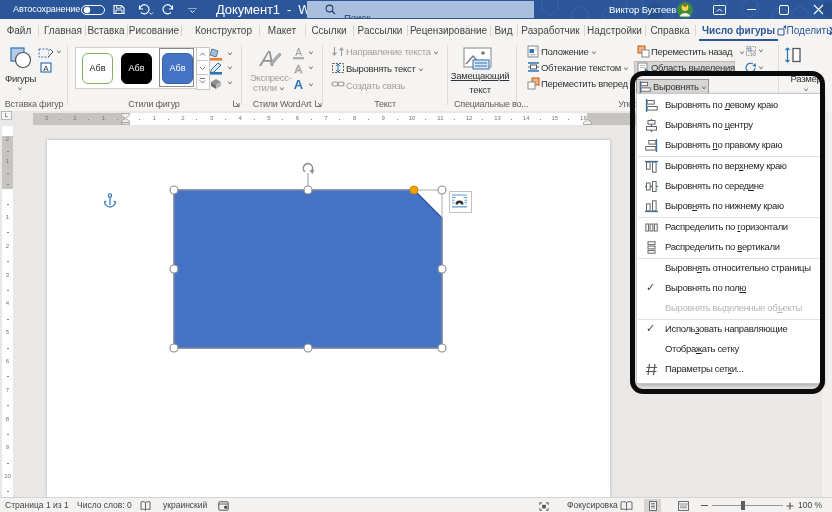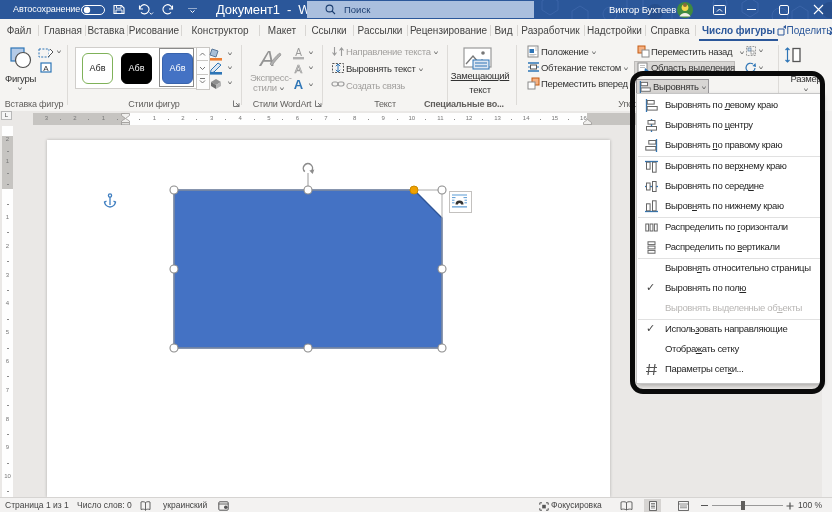--- a/index.html
+++ b/index.html
@@ -1,21 +1,21 @@
 <!DOCTYPE html>
 <html><head><meta charset="utf-8">
 <style>
 html,body{margin:0;padding:0;}
 body{width:832px;height:512px;overflow:hidden;font-family:"Liberation Sans",sans-serif;position:relative;background:#eae8e6;}
 .abs{position:absolute;}
 
 #titlebar{position:absolute;left:0;top:0;width:832px;height:19px;background:#2b579a;color:#fff;font-size:9px;letter-spacing:-0.1px;}
 #titlebar .t{position:absolute;top:0;height:19px;line-height:19px;white-space:nowrap;}
 #searchbox{position:absolute;left:307px;top:1px;width:227px;height:17px;background:#aabfde;color:#15386b;}
-#searchbox .txt{position:absolute;left:37px;top:0;line-height:17px;font-size:9.5px;color:#1c3e70;}
+#searchbox .txt{position:absolute;left:37px;top:8px;line-height:17px;font-size:9.5px;color:#1c3e70;}
 
 #tabs{position:absolute;left:0;top:19px;width:832px;height:22px;background:#f5f4f2;font-size:10px;color:#444;}
 #tabs .tab{position:absolute;top:0;height:22px;line-height:23px;text-align:center;white-space:nowrap;}
 #tabs .sep{position:absolute;top:6px;height:11px;width:1px;background:#d8d6d3;}
 #tabs .active{color:#2b579a;font-weight:bold;}
 #tabs .active:after{content:"";position:absolute;left:2px;right:2px;bottom:0px;height:2.5px;background:#2b579a;}
 
 #ribbon{position:absolute;left:0;top:41px;width:832px;height:70px;background:#f5f4f2;border-bottom:1px solid #d2cfcc;font-size:9.5px;color:#333;}
 .gsep{position:absolute;top:4px;height:60px;width:1px;background:#dddbd8;}
 .glabel{position:absolute;top:57px;height:13px;line-height:13px;font-size:9px;letter-spacing:-0.2px;color:#605e5c;text-align:center;white-space:nowrap;}
@@ -116,21 +116,21 @@
       <line x1="7" y1="7" x2="10" y2="10" stroke="#1c3e70" stroke-width="1.1"></line>
     </svg>
   <div class="txt">Поиск</div>
 </div>
 
 <div id="tabs">
   <div class="tab" style="left:2px;width:34px;">Файл</div>
   <div class="tab" style="left:41px;width:44px;">Главная</div>
   <div class="tab" style="left:85px;width:42px;">Вставка</div>
   <div class="tab" style="left:127px;width:54px;">Рисование</div>
-  <div class="tab" style="left:181px;width:78px;">Конструктор</div>
+  <div class="tab" style="left:174px;width:78px;text-align:right;">Конструктор</div>
   <div class="tab" style="left:259px;width:46px;">Макет</div>
   <div class="tab" style="left:305px;width:48px;">Ссылки</div>
   <div class="tab" style="left:353px;width:54px;">Рассылки</div>
   <div class="tab" style="left:407px;width:83px;">Рецензирование</div>
   <div class="tab" style="left:490px;width:27px;">Вид</div>
   <div class="tab" style="left:517px;width:67px;">Разработчик</div>
   <div class="tab" style="left:584px;width:61px;">Надстройки</div>
   <div class="tab" style="left:645px;width:50px;">Справка</div>
   <div class="tab active" style="left:697px;width:83px;">Число фигуры</div>
   <div class="sep" style="left:38px;"></div>
@@ -158,21 +158,21 @@
   <div class="gsep" style="left:67px;"></div>
   <div class="gsep" style="left:241px;"></div>
   <div class="gsep" style="left:322px;"></div>
   <div class="gsep" style="left:447px;"></div>
   <div class="gsep" style="left:516px;"></div>
   <div class="gsep" style="left:778px;"></div>
   <div class="glabel" style="left:3px;width:62px;">Вставка фигур</div>
   <div class="glabel" style="left:110px;width:88px;">Стили фигур</div>
   <div class="glabel" style="left:246px;width:72px;">Стили WordArt</div>
   <div class="glabel" style="left:352px;width:66px;">Текст</div>
-  <div class="glabel" style="left:424px;width:64px;font-weight:bold;">Специальные во...</div>
+  <div class="glabel" style="left:454px;width:64px;">Специальные во...</div>
   <div class="glabel" style="left:618px;width:20px;">Упор</div>
 
   <svg class="abs" style="left:10px;top:6px;" width="22" height="22" viewBox="0 0 22 22">
       <rect x="1" y="1" width="13" height="13" fill="#b4cbe8" stroke="#2e75b6" stroke-width="1.2"></rect>
       <circle cx="13" cy="13" r="7.5" fill="#fff" stroke="#505050" stroke-width="1.2"></circle>
     </svg>
   <div class="rrow" style="left:5px;top:31px;">Фигуры</div>
   <div class="abs chev" style="left:17px;top:43px;">∨</div>
   <svg class="abs" style="left:38px;top:7px;" width="16" height="10" viewBox="0 0 16 10">
       <rect x="1" y="1" width="10" height="8" fill="none" stroke="#2e75b6" stroke-width="1" stroke-dasharray="2 1.4"></rect>
@@ -475,21 +475,21 @@
     </svg>
   <svg class="abs" style="left:218px;top:3px;" width="11" height="10" viewBox="0 0 11 10">
       <rect x="0.8" y="0.8" width="9.4" height="8.4" rx="1" fill="none" stroke="#555" stroke-width="1"></rect>
       <path d="M0.8 3 h9.4" stroke="#555" stroke-width="0.9"></path>
       <circle cx="7.8" cy="6.2" r="1.8" fill="#555"></circle>
     </svg>
   <svg class="abs" style="left:539px;top:3.5px;" width="10" height="9" viewBox="0 0 10 9">
       <path d="M3 0.8 H0.8 v2 M7 0.8 h2.2 v2 M0.8 6.2 v2 H3 M9.2 6.2 v2 H7" fill="none" stroke="#555" stroke-width="1"></path>
       <rect x="3.2" y="2.8" width="3.6" height="3.6" fill="#555"></rect>
     </svg>
-  <div class="s" style="left:551px;">Фокусировка</div>
+  <div class="s" style="left:567px;">Фокусировка</div>
   <svg class="abs" style="left:620px;top:3px;" width="13" height="10" viewBox="0 0 13 10">
       <path d="M6.5 1.5 C5 0.5 2.5 0.5 1 1.2 v7.3 c1.5 -0.6 4 -0.6 5.5 0.5 c1.5 -1.1 4 -1.1 5.5 -0.5 V1.2 C10.5 0.5 8 0.5 6.5 1.5 z M6.5 1.5 v7.5" fill="none" stroke="#555" stroke-width="0.9"></path>
     </svg>
   <div class="abs" style="left:644px;top:1px;width:17px;height:13px;background:#d6d4d2;"></div>
   <svg class="abs" style="left:649px;top:3px;" width="8" height="10" viewBox="0 0 8 10">
       <rect x="0.6" y="0.6" width="6.8" height="8.8" fill="#fff" stroke="#555" stroke-width="0.9"></rect>
       <path d="M2 2.5 h4 M2 4 h4 M2 5.5 h4 M2 7 h4" stroke="#555" stroke-width="0.7"></path>
     </svg>
   <svg class="abs" style="left:678px;top:3px;" width="11" height="10" viewBox="0 0 11 10">
       <rect x="0.6" y="0.6" width="9.8" height="8.8" fill="#fff" stroke="#555" stroke-width="0.9"></rect>

